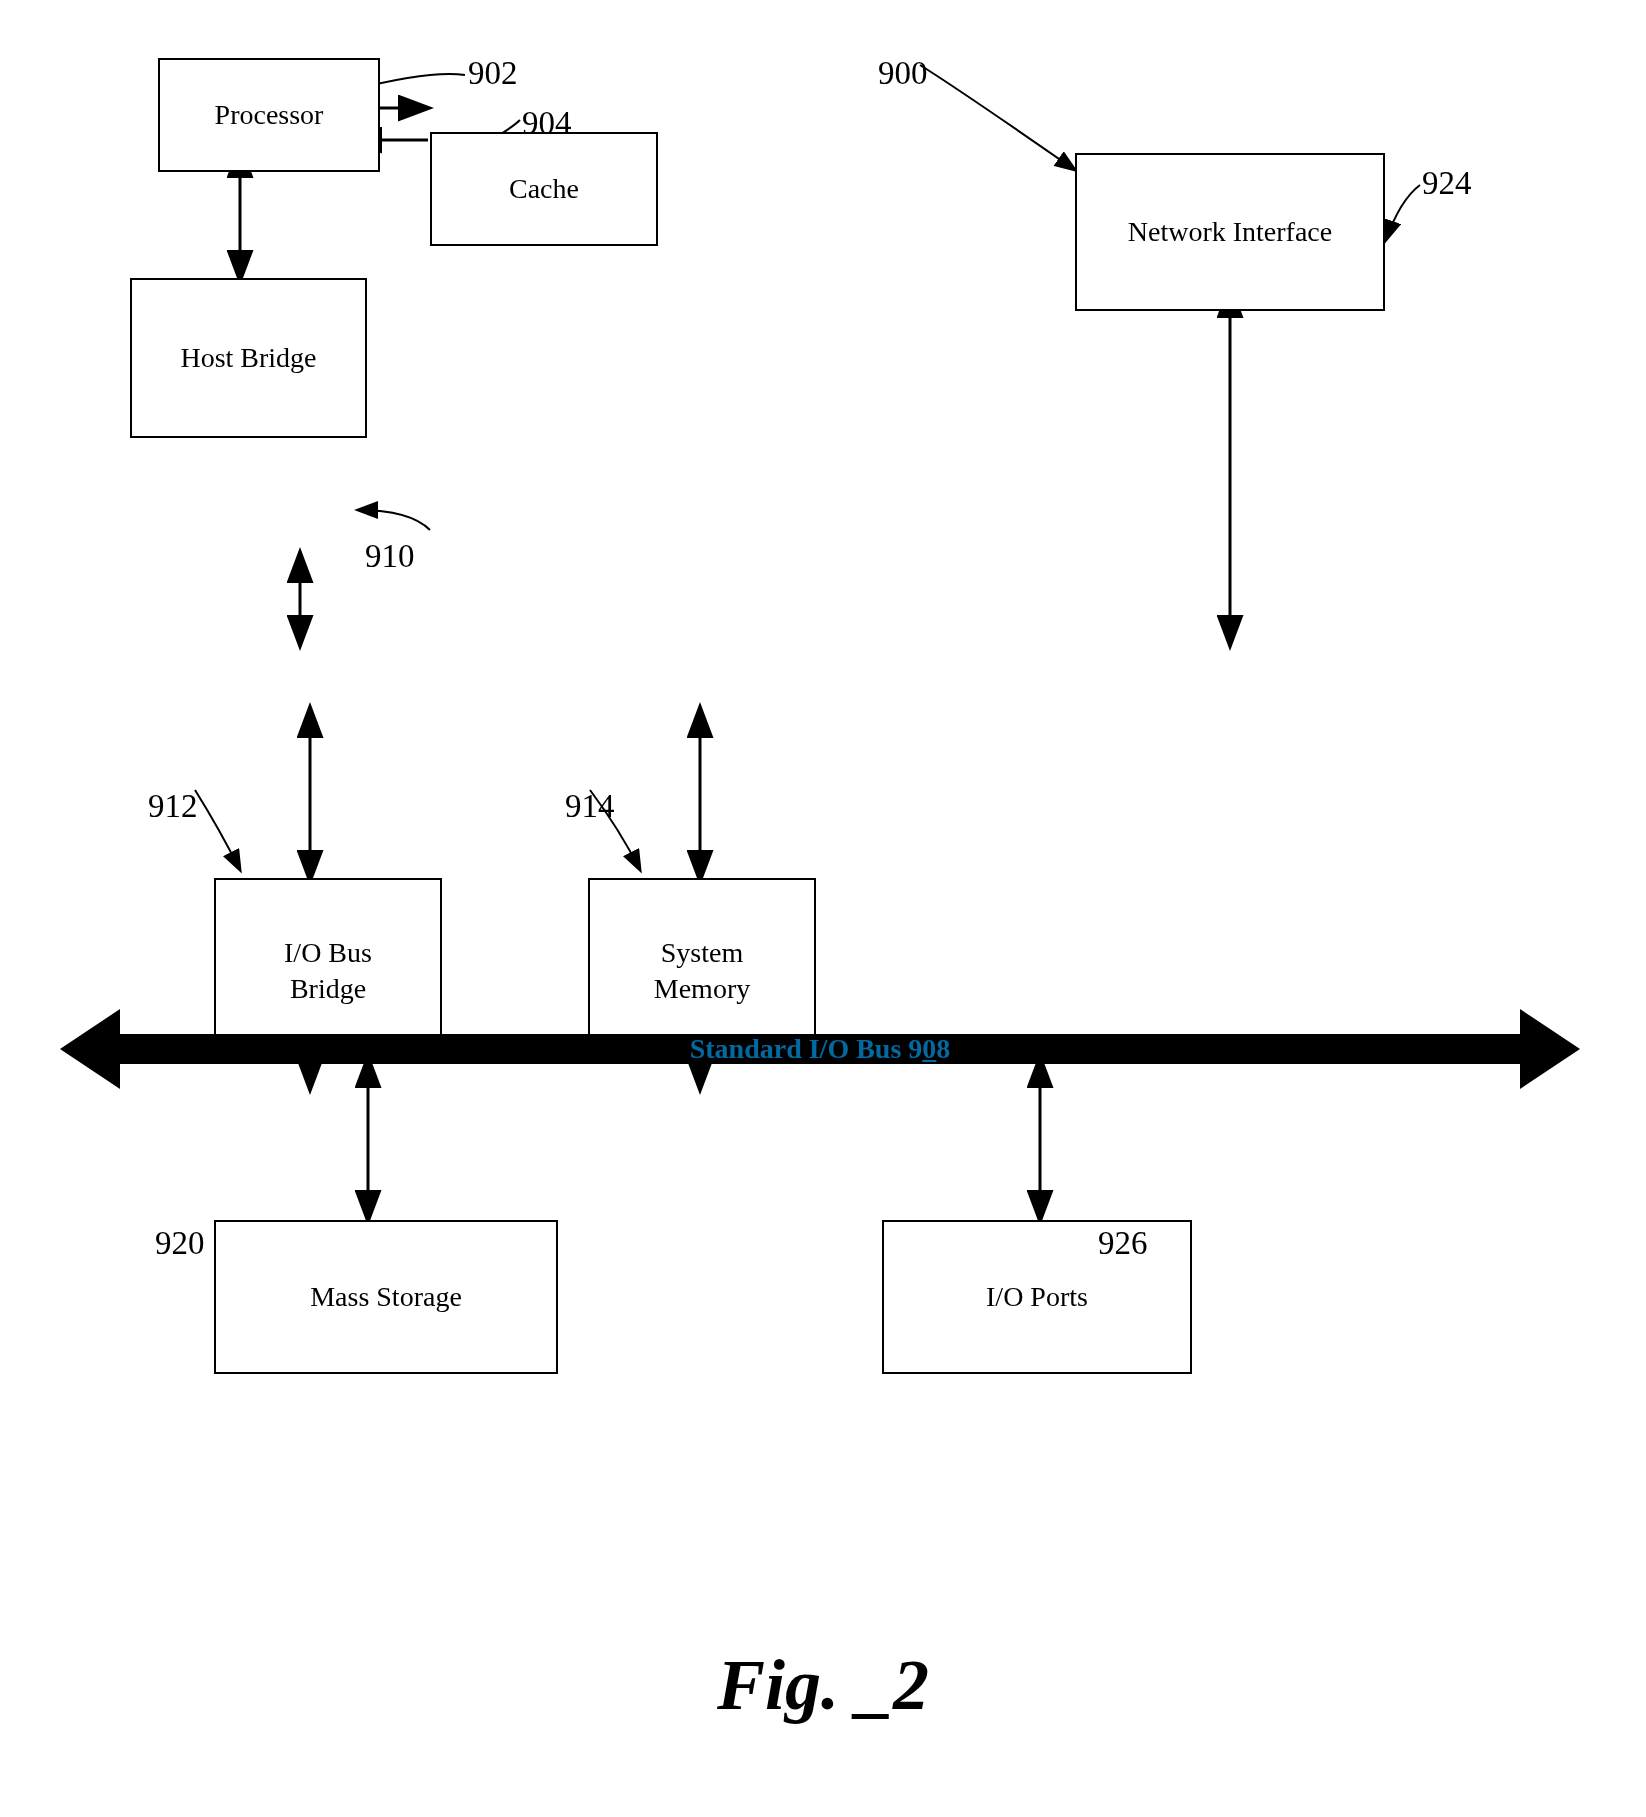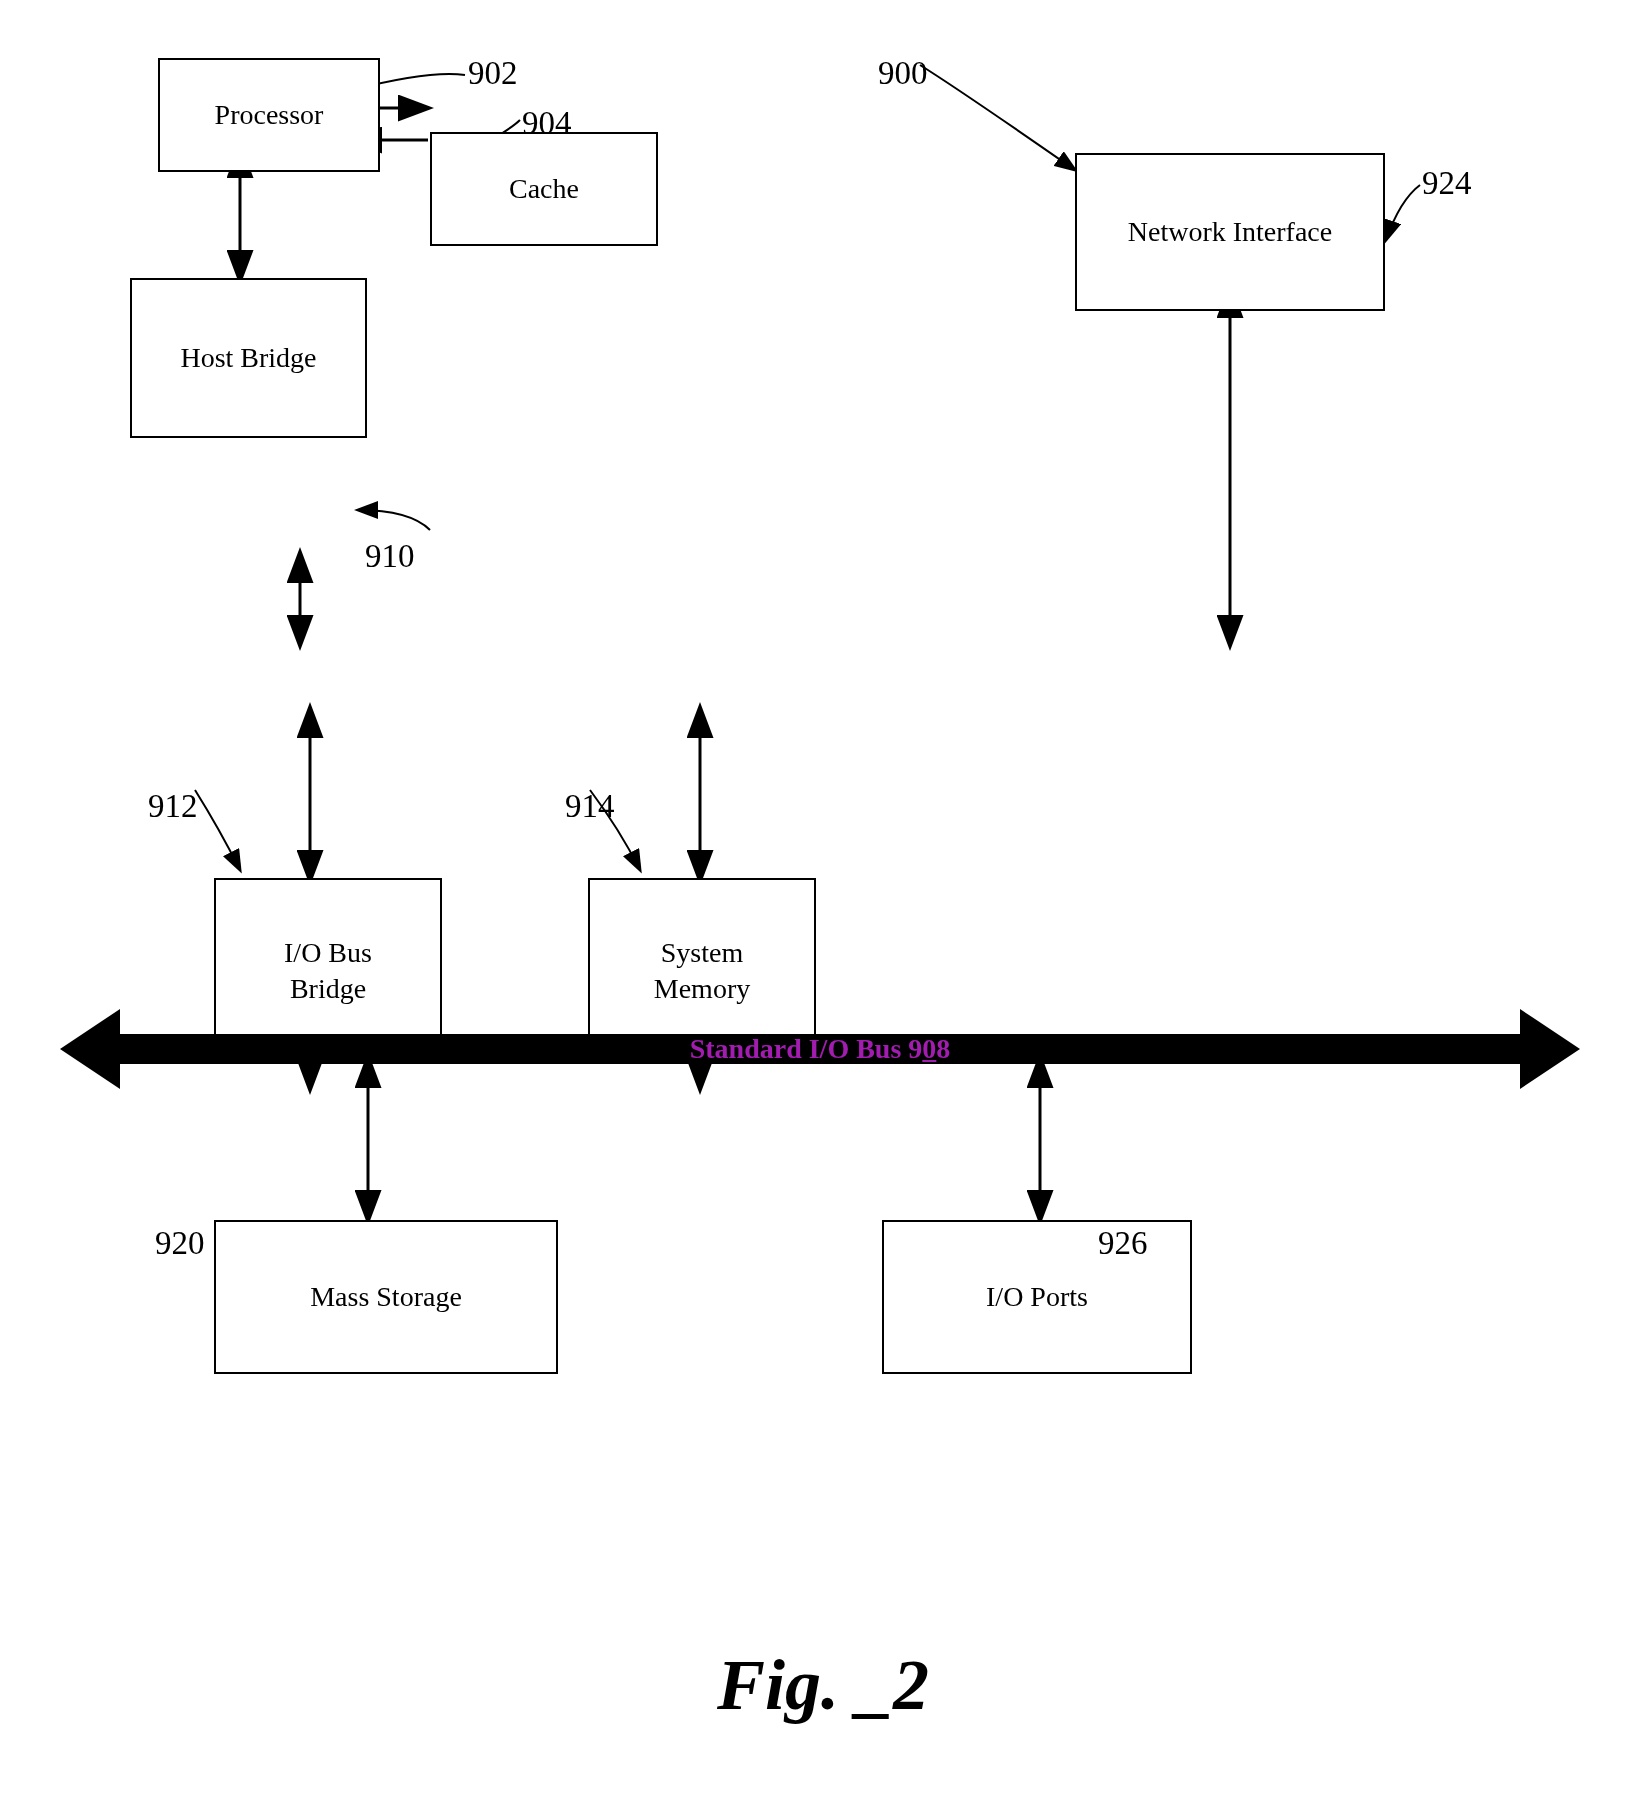--- a/index.html
+++ b/index.html
@@ -134,21 +134,21 @@
   </div>
 
   <div class="box" style="left:588px; top:878px; width:228px; height:186px; line-height:1.3;">
     <span>System<br>Memory</span>
   </div>
 
   <div style="position:absolute; left:60px; top:1004px; width:1520px; height:90px;">
     <svg width="1520" height="90">
       <polygon points="0,45 60,5 60,30 1460,30 1460,5 1520,45 1460,85 1460,60 60,60 60,85" fill="#000"></polygon>
     </svg>
-    <div style="position:absolute; top:50%; left:50%; transform:translate(-50%,-50%); color:#a21caf; font-size:28px; font-weight:bold; white-space:nowrap;">
+    <div style="position:absolute; top:50%; left:50%; transform:translate(-50%,-50%); color:#0369a1; font-size:28px; font-weight:bold; white-space:nowrap;">
       <span>Standard I/O Bus 9<span style="text-decoration:underline;">0</span>8</span>
     </div>
   </div>
 
   <div class="box" style="left:214px; top:1220px; width:344px; height:154px;">
     <span>Mass Storage</span>
   </div>
 
   <div class="box" style="left:882px; top:1220px; width:310px; height:154px;text-align:right;">
     <span>I/O Ports</span>

